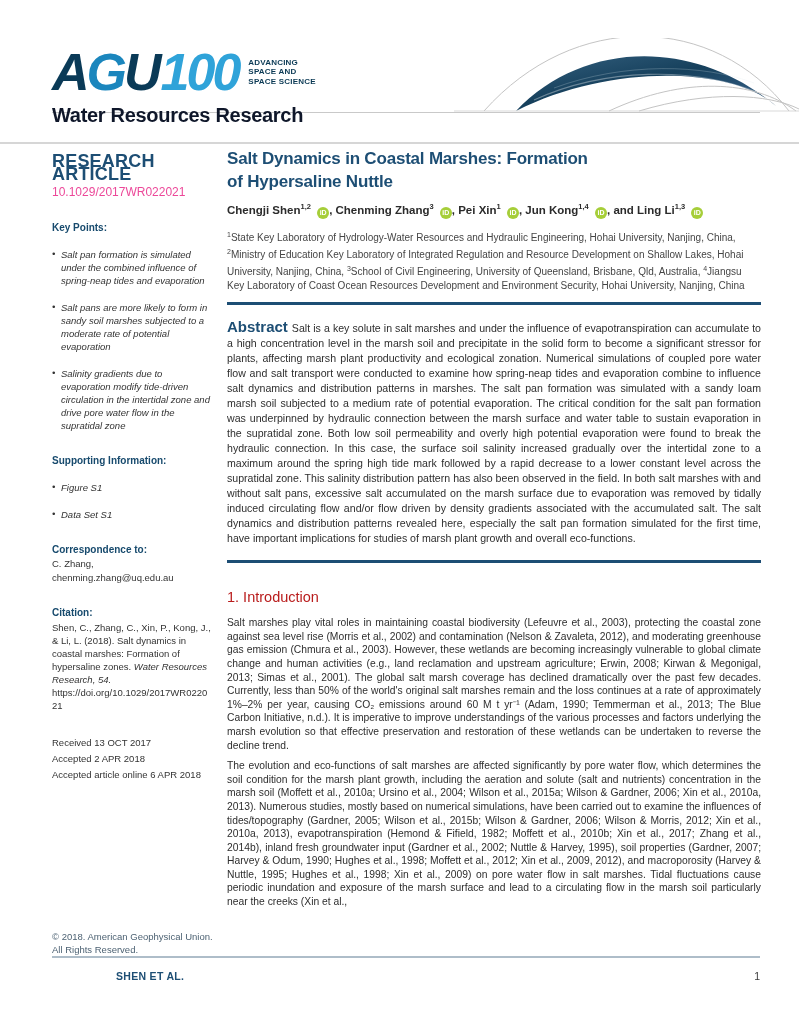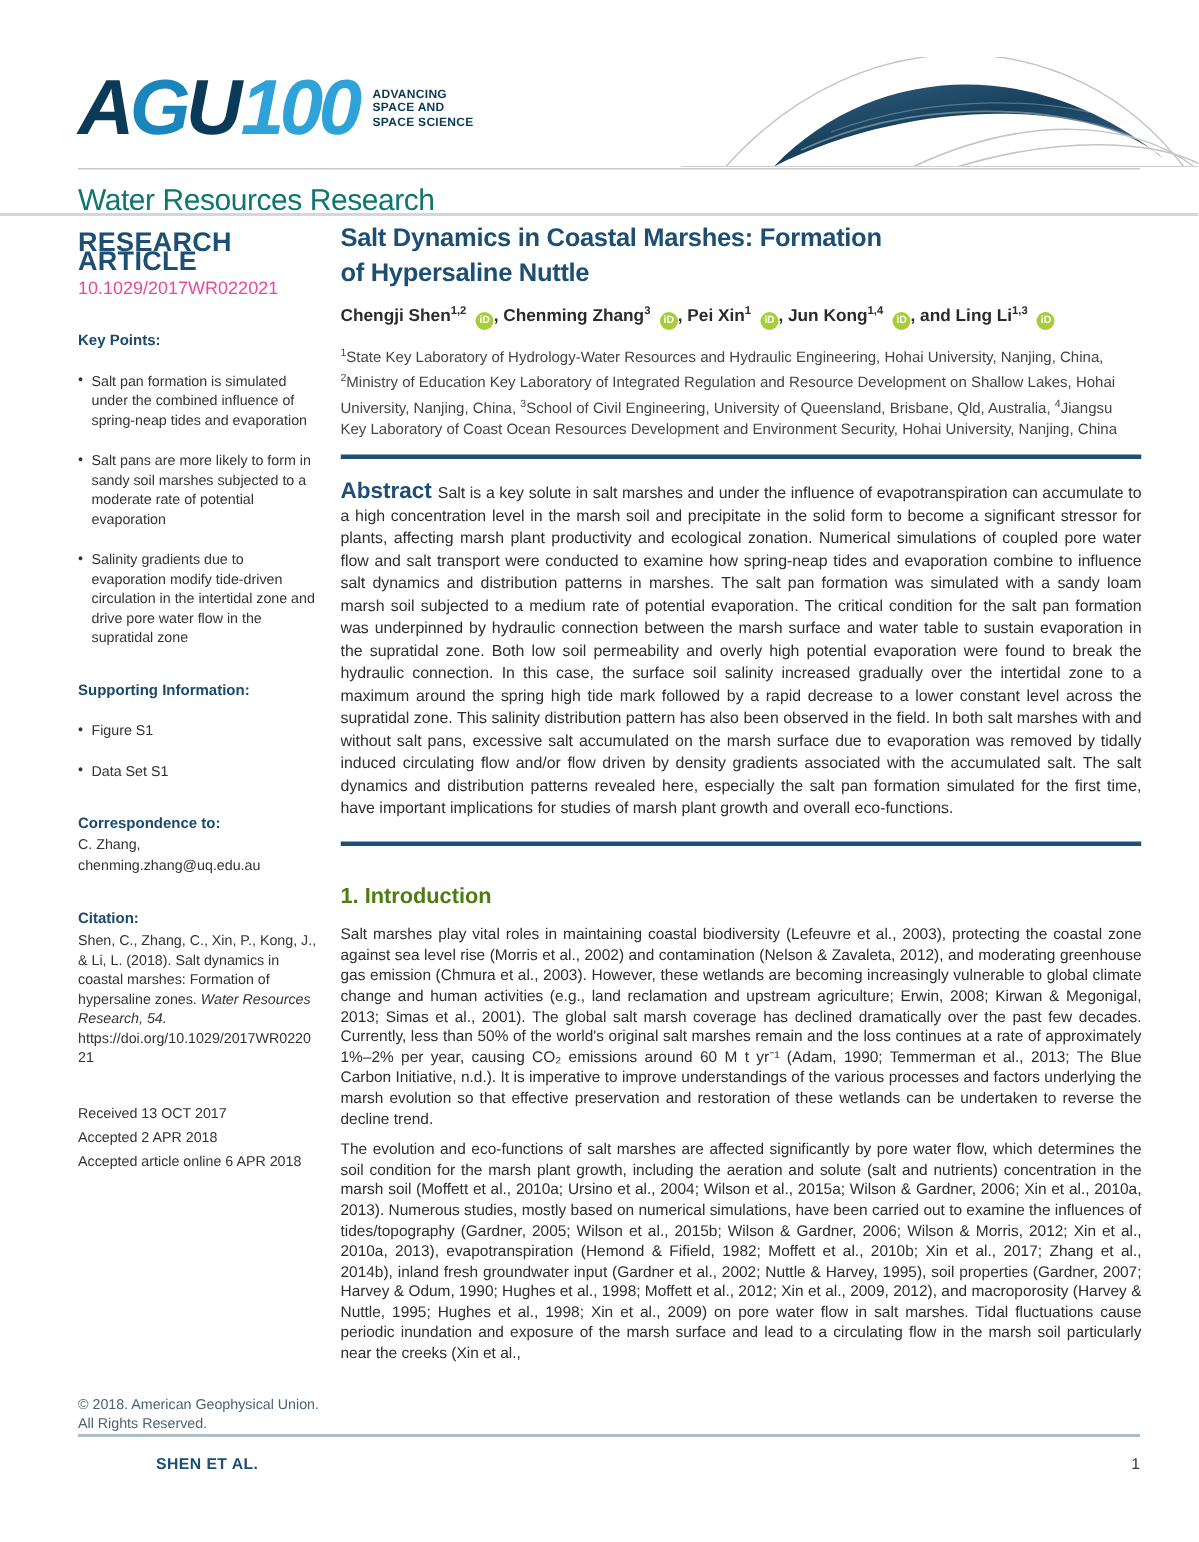--- a/index.html
+++ b/index.html
@@ -14,30 +14,30 @@
   .logo-block { position:absolute; left:52px; top:52px; display:flex; align-items:center; }
   .logo-word { font-weight:bold; font-style:italic; font-size:52px; letter-spacing:-3px; line-height:40px; }
   .logo-agu { color:#1b86bd; }
   .logo-agu b { color:#0a3a57; }
   .logo-100 { color:#2fa3d9; margin-left:2px; }
   .logo-tagline { margin-left:10px; font-size:8px; font-weight:bold; color:#0b3a55; line-height:9.5px; letter-spacing:0.2px; }
 
   .swoosh { position:absolute; right:0; top:38px; width:345px; height:75px; }
 
   .rule-thin-top { position:absolute; left:52px; right:39px; top:112px; height:1px; background:#c9c9c9; }
-  .journal-title { position:absolute; left:52px; top:123px; font-size:20px; font-weight:normal; color:#0f766e; letter-spacing:-0.3px; }
+  .journal-title { position:absolute; left:52px; top:104px; font-size:20px; font-weight:bold; color:#0f172a; letter-spacing:-0.3px; }
   .rule-thin-bottom { position:absolute; left:0; right:0; top:142px; height:2px; background:#d6d6d6; }
 
   
   .sidebar { position:absolute; left:52px; top:155px; width:160px; font-size:9.5px; line-height:13px; color:#333; }
   .article-type { font-size:18px; font-weight:bold; color:#1d4e74; letter-spacing:0.2px; }
   .doi { margin-top:5px; font-size:12px; color:#ec4899; }
   .side-heading { margin-top:22px; font-size:10px; font-weight:bold; color:#174a6d; }
   .side-list { list-style:none; margin-top:2px; }
-  .side-list li { position:relative; padding-left:9px; margin-top:14px; }
+  .side-list li { position:relative; padding-left:9px; margin-top:14px;font-style:italic; }
   .side-list li::before { content:"•"; position:absolute; left:0; top:-1px; color:#333; }
   .side-line { margin-top:1px; }
   .citation-text { margin-top:2px; overflow-wrap:anywhere; }
   .citation-text .ital { font-style:italic; }
   .dates { margin-top:24px; }
   .dates div { margin-top:3px; }
   .copyright { position:absolute; left:52px; top:930px; width:170px; font-size:9.5px; line-height:13px; color:#4d6273; }
 
   
   .main { position:absolute; left:227px; top:148px; width:534px; bottom:74px; overflow:hidden; }
@@ -49,27 +49,27 @@
     background:#a6ce39; color:#fff; border-radius:50%;
     font-size:7px; font-weight:bold; line-height:12px; text-align:center;
     vertical-align:-1px;
   }
   .affiliations { margin-top:9px; font-size:10px; line-height:13.6px; color:#454545; }
   .affiliations sup { font-size:7px; }
   .navy-rule { margin-top:10px; height:3px; background:#1d4e74; }
   .abstract { margin-top:14px; font-size:10.6px; line-height:15px; text-align:justify; color:#2e2e2e; }
   .abstract-head { font-size:15px; font-weight:bold; color:#1d4e74; padding-right:4px; }
   .rule2 { margin-top:14px; }
-  .section-heading { margin-top:26px; font-size:14.5px; font-weight:bold; color:#4d7c0f; }
+  .section-heading { margin-top:26px; font-size:14.5px; font-weight:normal; color:#b91c1c; }
   .body-para { margin-top:11px; font-size:10.3px; line-height:13.6px; text-align:justify; color:#2e2e2e; }
   .body-para + .body-para { margin-top:7px; }
 
   
   .footer-rule { position:absolute; left:52px; right:39px; top:956px; height:2px; background:#aebdc9; }
-  .footer-authors { position:absolute; left:56px; top:970px; font-size:10.5px; font-weight:bold; color:#1d4e74; letter-spacing:0.3px;padding-left:48px; }
+  .footer-authors { position:absolute; left:68px; top:970px; font-size:10.5px; font-weight:bold; color:#1d4e74; letter-spacing:0.3px;padding-left:48px; }
   .footer-page { position:absolute; right:39px; top:970px; font-size:10.5px; color:#3a3a3a; }
 </style>
 </head>
 <body>
 
 <div class="page">
 
   <div class="logo-block">
     <div class="logo-word">
       <span class="logo-agu"><b>A</b>G<b>U</b></span><span class="logo-100">100</span>

